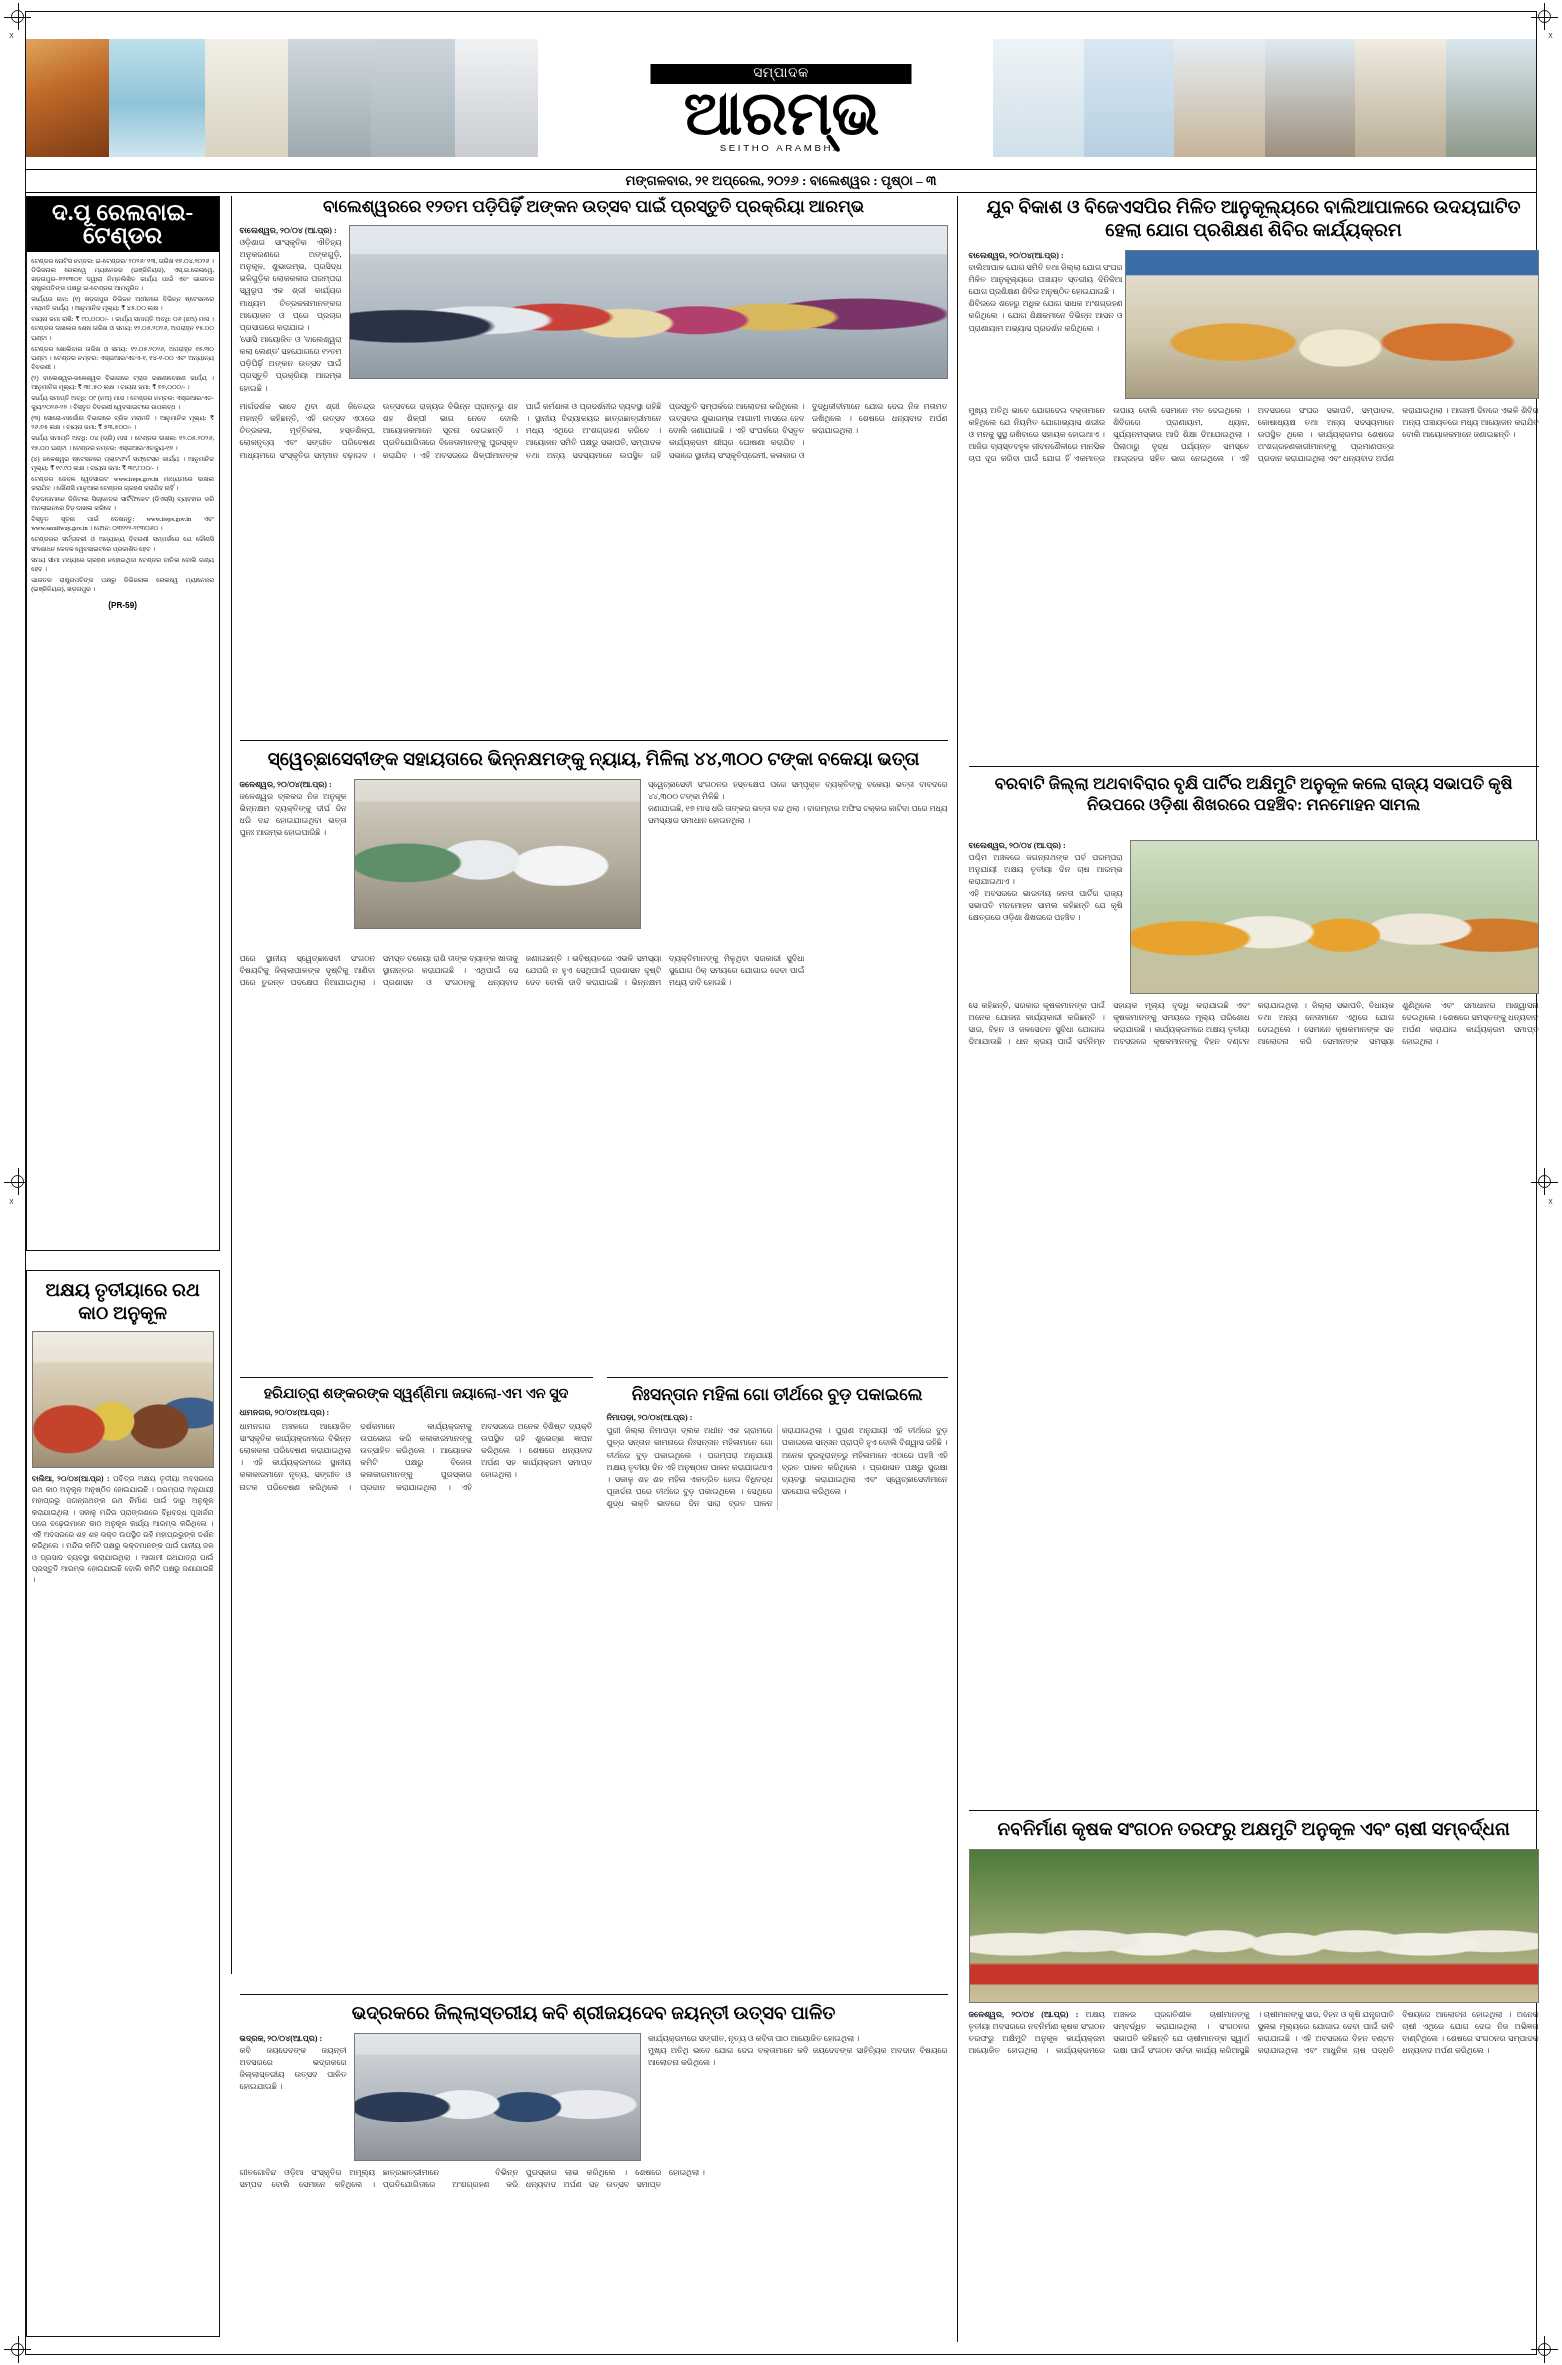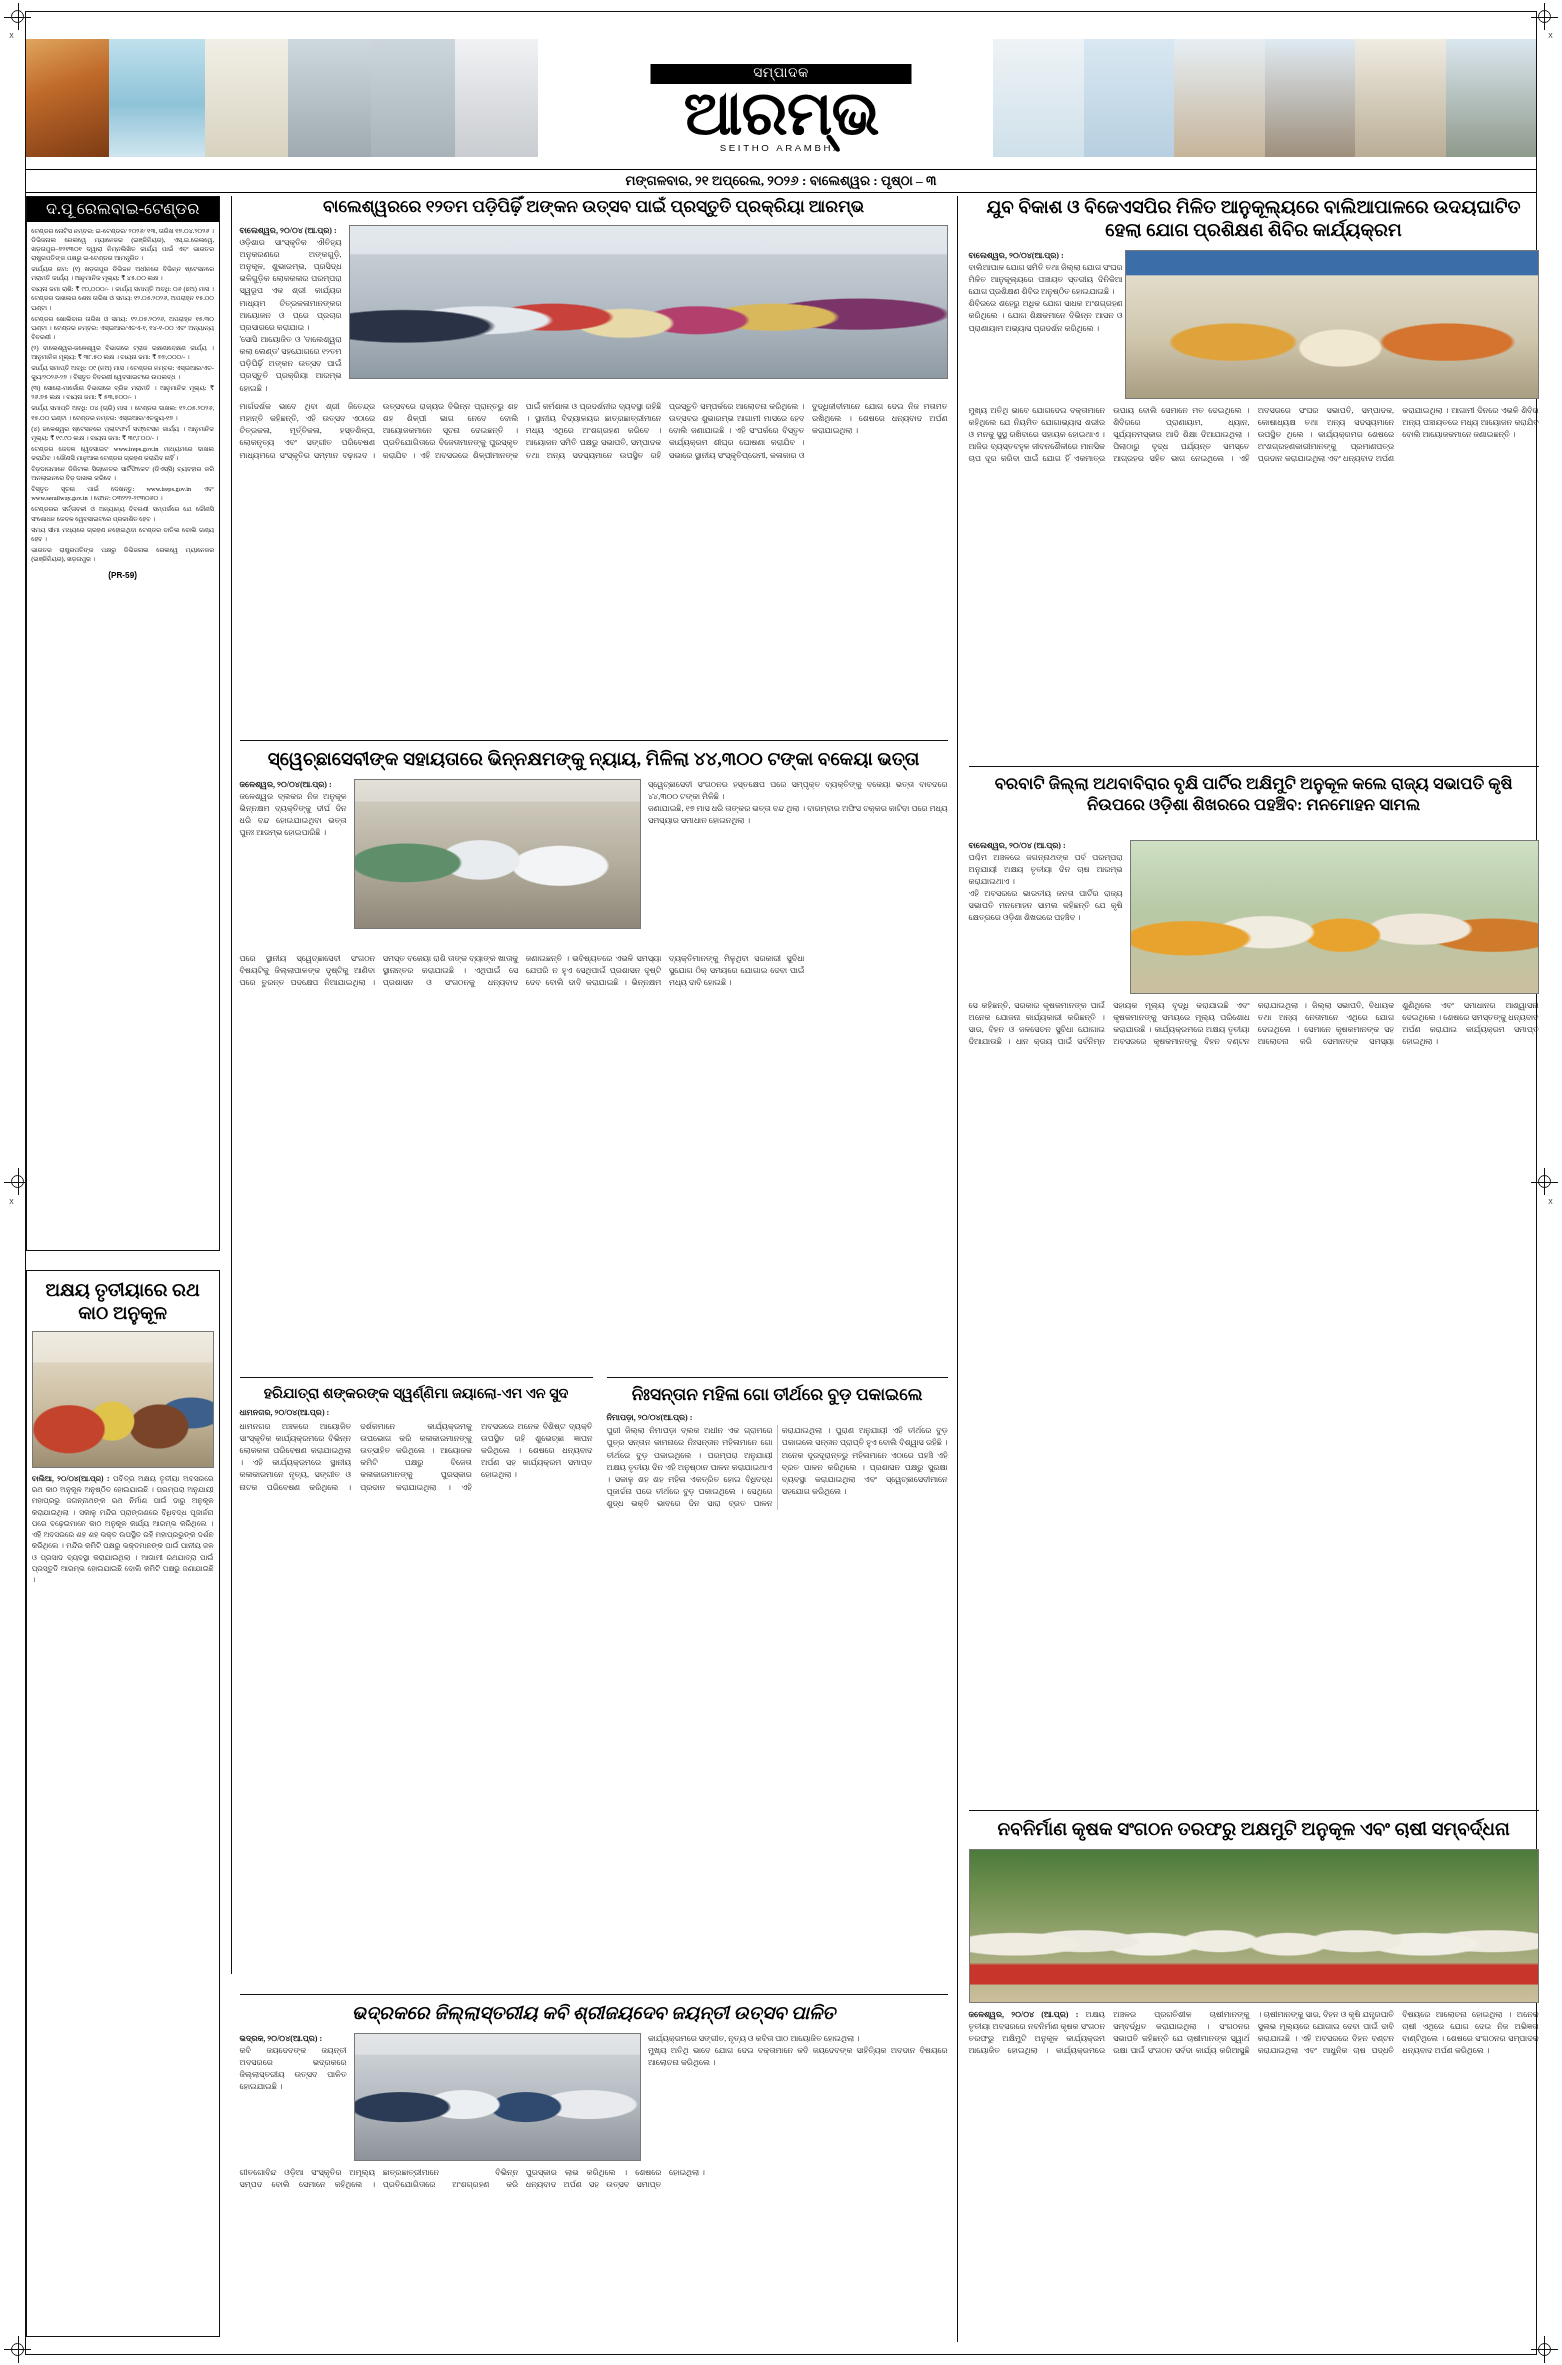--- a/index.html
+++ b/index.html
@@ -66,22 +66,22 @@
   .cols3 { column-count:3; column-gap:9.2px; }
   .cols4 { column-count:4; column-gap:8.2px; }
   .cols5 { column-count:5; column-gap:7.7px; }
 
   
   .photo { position:relative; overflow:hidden; border:0.5px solid #777; background:#d9d9d9;}
   .photo .layer { position:absolute; inset:0; }
 
   
   .advt { border:1px solid #111; padding:0; background:#fff; }
-  .advt-head { background:#000; color:#fff; text-align:center; font-weight:normal;
-               font-size:16px; padding:3.6px 0 5.1px; line-height:1; }
+  .advt-head { background:#000; color:#fff; text-align:center; font-weight:bold;
+               font-size:23px; padding:3.6px 0 5.1px; line-height:1; }
   .advt-body { padding:4.1px 4.6px; font-size:6.4px; line-height:1.42; text-align:justify; }
   .advt-body p { margin:0 0 2px; }
   .advt-foot { text-align:center; font-weight:bold; font-size:8.2px; padding:2px 0 4.1px;
                font-family:"Liberation Sans", sans-serif; }
 
   .boxed { border:1px solid #111; }
 </style>
 </head>
 <body>
 
@@ -386,21 +386,21 @@
         <span>ସକାଳୁ ଶହ ଶହ ମହିଳା ଏକତ୍ରିତ ହୋଇ ବିଧିବଦ୍ଧ ପୂଜାର୍ଚ୍ଚନା ପରେ ତୀର୍ଥରେ ବୁଡ଼ ପକାଇଥିଲେ ।</span>
         <span>ସେଥିରେ ଶୁଦ୍ଧ ଭକ୍ତି ଭାବରେ ଦିନ ସାରା ବ୍ରତ ପାଳନ କରାଯାଇଥିଲା ।</span>
         <span>ପୁରାଣ ଅନୁଯାୟୀ ଏହି ତୀର୍ଥରେ ବୁଡ଼ ପକାଇଲେ ସନ୍ତାନ ପ୍ରାପ୍ତି ହୁଏ ବୋଲି ବିଶ୍ୱାସ ରହିଛି ।</span>
         <span>ଅନେକ ଦୂରଦୂରାନ୍ତରୁ ମହିଳାମାନେ ଏଠାରେ ପହଞ୍ଚି ଏହି ବ୍ରତ ପାଳନ କରିଥିଲେ ।</span>
         <span>ପ୍ରଶାସନ ପକ୍ଷରୁ ସୁରକ୍ଷା ବ୍ୟବସ୍ଥା କରାଯାଇଥିଲା ଏବଂ ସ୍ୱେଚ୍ଛାସେବୀମାନେ ସହଯୋଗ କରିଥିଲେ ।</span>
       </div>
     </div>
 
     <div style="position:absolute; left:214px; top:1798px; width:708px;">
       <div class="rule-h" style="margin-bottom:7.2px;"></div>
-      <div class="hl hl-lg" style="padding-bottom:7.2px;font-style:italic;">ଭଦ୍ରକରେ ଜିଲ୍ଲାସ୍ତରୀୟ କବି ଶ୍ରୀଜୟଦେବ ଜୟନ୍ତୀ ଉତ୍ସବ ପାଳିତ</div>
+      <div class="hl hl-lg" style="padding-bottom:7.2px;">ଭଦ୍ରକରେ ଜିଲ୍ଲାସ୍ତରୀୟ କବି ଶ୍ରୀଜୟଦେବ ଜୟନ୍ତୀ ଉତ୍ସବ ପାଳିତ</div>
 
       <div style="display:flex; gap:7.2px;">
         <div style="width:107px;">
           <div class="body-txt">
             <div style="font-weight:bold;">ଭଦ୍ରକ, ୨୦/୦୪(ଆ.ପ୍ର) :</div>
             <div>କବି ଜୟଦେବଙ୍କ ଜୟନ୍ତୀ ଅବସରରେ ଭଦ୍ରକରେ ଜିଲ୍ଲାସ୍ତରୀୟ ଉତ୍ସବ ପାଳିତ ହୋଇଯାଇଛି ।</div>
           </div>
         </div>
         <div style="width:287px;">
           <div class="photo" style="height:128px;">

